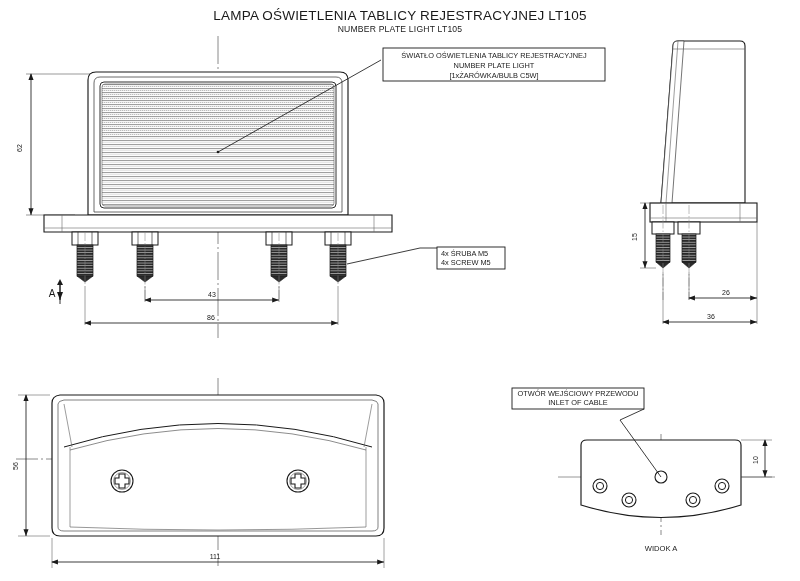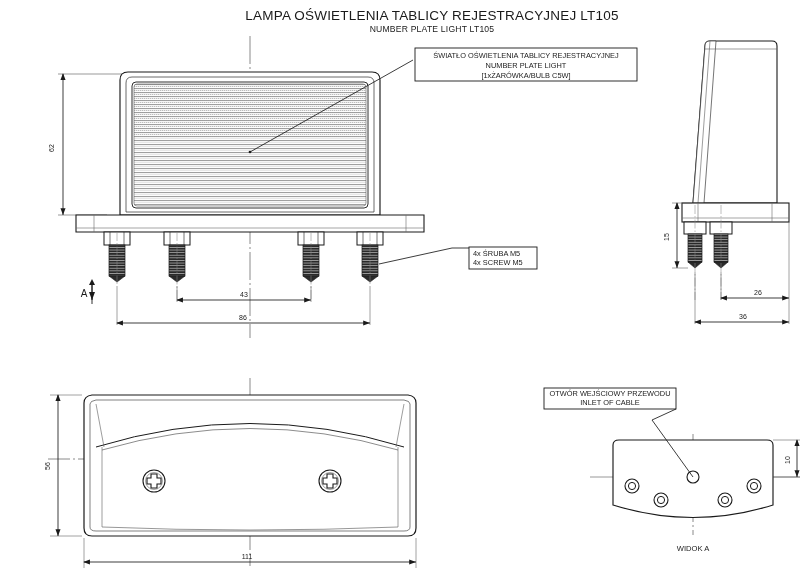--- a/index.html
+++ b/index.html
@@ -3,21 +3,21 @@
 <meta charset="utf-8">
 <style>
   html,body{margin:0;padding:0;background:#ffffff;}
   body{
     width:800px;height:581px;
     font-family:"Liberation Sans", sans-serif;
     color:#1a1a1a;
     overflow:hidden;
     position:relative;
   }
-  #stage{position:absolute;inset:0;width:688px;height:581px;padding-left:32px;}
+  #stage{position:absolute;inset:0;width:688px;height:581px;}
   svg{display:block;}
   .t{font-family:"Liberation Sans", sans-serif;fill:#1a1a1a;}
   .title1{font-size:13.5px;letter-spacing:.2px;}
   .title2{font-size:8.6px;letter-spacing:.2px;}
   .callout{font-size:7.4px;}
   .dim{font-size:7px;}
   .viewlbl{font-size:7.6px;}
   .marker{font-size:10px;}
 </style>
 </head>

